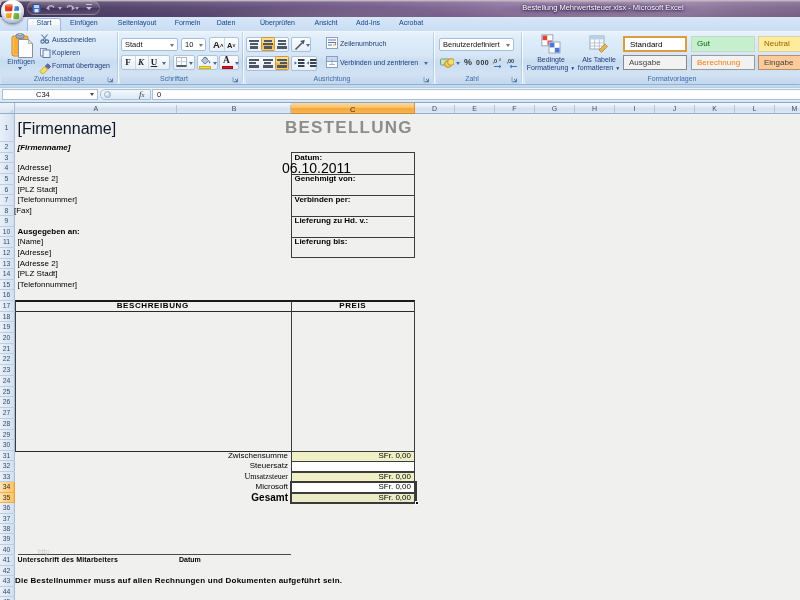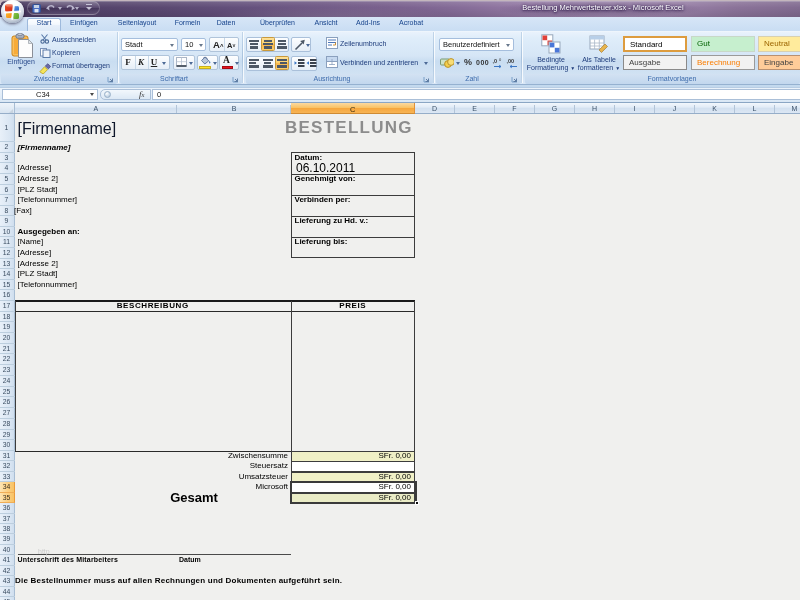--- a/index.html
+++ b/index.html
@@ -400,43 +400,43 @@
 <div class="a nw" style="left:17.5px;top:248.0px;height:10.6px;line-height:10.6px;font-size:8px;color:#000;">[Adresse]</div>
 <div class="a nw" style="left:17.5px;top:258.6px;height:10.6px;line-height:10.6px;font-size:8px;color:#000;">[Adresse 2]</div>
 <div class="a nw" style="left:17.5px;top:269.2px;height:10.6px;line-height:10.6px;font-size:8px;color:#000;">[PLZ Stadt]</div>
 <div class="a nw" style="left:17.5px;top:279.8px;height:10.6px;line-height:10.6px;font-size:8px;color:#000;">[Telefonnummer]</div>
 <div class="a" style="left:291px;top:152.3px;width:123.5px;height:105.8px;border:1px solid #3c3c3c;"></div>
 <div class="a" style="left:291px;top:173.5px;width:123.5px;height:1px;background:#3c3c3c;"></div>
 <div class="a" style="left:291px;top:194.6px;width:123.5px;height:1px;background:#3c3c3c;"></div>
 <div class="a" style="left:291px;top:215.8px;width:123.5px;height:1px;background:#3c3c3c;"></div>
 <div class="a" style="left:291px;top:236.9px;width:123.5px;height:1px;background:#3c3c3c;"></div>
 <div class="a nw" style="left:294.5px;top:152.8px;height:10.6px;line-height:10.6px;font-size:8px;color:#000;font-weight:bold;">Datum:</div>
-<div class="a nw" style="left:296px;top:163.4px;height:10.6px;line-height:10.6px;font-size:12px;color:#000;">06.10.2011</div>
+<div class="a nw" style="left:282px;top:163.4px;height:10.6px;line-height:10.6px;font-size:14px;color:#000;">06.10.2011</div>
 <div class="a nw" style="left:294.5px;top:174.0px;height:10.6px;line-height:10.6px;font-size:8px;color:#000;font-weight:bold;">Genehmigt von:</div>
 <div class="a nw" style="left:294.5px;top:195.1px;height:10.6px;line-height:10.6px;font-size:8px;color:#000;font-weight:bold;">Verbinden per:</div>
 <div class="a nw" style="left:294.5px;top:216.3px;height:10.6px;line-height:10.6px;font-size:8px;color:#000;font-weight:bold;">Lieferung zu Hd. v.:</div>
 <div class="a nw" style="left:294.5px;top:237.4px;height:10.6px;line-height:10.6px;font-size:8px;color:#000;font-weight:bold;">Lieferung bis:</div>
 <div class="a" style="left:14.5px;top:299.9px;width:400.0px;height:1.8px;background:#1a1a1a;"></div>
 <div class="a" style="left:14.5px;top:310.5px;width:400.0px;height:1.2px;background:#2a2a2a;"></div>
 <div class="a" style="left:14.5px;top:300.9px;width:1px;height:150.1px;background:#3c3c3c;"></div>
 <div class="a" style="left:291px;top:300.9px;width:1px;height:150.1px;background:#3c3c3c;"></div>
 <div class="a" style="left:413.5px;top:300.9px;width:1px;height:150.1px;background:#3c3c3c;"></div>
 <div class="a" style="left:14.5px;top:451.2px;width:400.0px;height:1.2px;background:#2a2a2a;"></div>
 <div class="a nw" style="left:14.5px;top:300.9px;height:10.6px;line-height:10.6px;font-size:8px;color:#000;font-weight:bold;width:276.5px;text-align:center;"><span style="letter-spacing:0.6px;">BESCHREIBUNG</span></div>
 <div class="a nw" style="left:291.0px;top:300.9px;height:10.6px;line-height:10.6px;font-size:8px;color:#000;font-weight:bold;width:123.5px;text-align:center;"><span style="letter-spacing:0.6px;">PREIS</span></div>
 <div class="a" style="left:291px;top:451.0px;width:123.5px;height:10.9px;background:#f0f0c6;border:1px solid #3c3c3c;"></div>
 <div class="a" style="left:291px;top:461.4px;width:123.5px;height:10.9px;background:#ffffff;border:1px solid #3c3c3c;"></div>
 <div class="a" style="left:291px;top:471.8px;width:123.5px;height:10.9px;background:#f0f0c6;border:1px solid #3c3c3c;"></div>
 <div class="a" style="left:291px;top:482.2px;width:123.5px;height:10.9px;background:#ffffff;border:1px solid #3c3c3c;"></div>
 <div class="a" style="left:291px;top:492.6px;width:123.5px;height:10.9px;background:#eaecc6;border:1px solid #3c3c3c;"></div>
 <div class="a nw" style="left:100.0px;top:451.0px;height:10.4px;line-height:10.4px;font-size:8px;color:#000;width:188.0px;text-align:right;">Zwischensumme</div>
 <div class="a nw" style="left:100.0px;top:461.4px;height:10.4px;line-height:10.4px;font-size:8px;color:#000;width:188.0px;text-align:right;">Steuersatz</div>
-<div class="a nw" style="left:100.0px;top:471.8px;height:10.4px;line-height:10.4px;font-size:8px;color:#000;width:188.0px;text-align:right;">Umsatzsteuer</div>
+<div class="a nw" style="left:100.0px;top:471.8px;height:10.4px;line-height:10.4px;font-size:8px;color:#000;width:188.0px;text-align:right;font-family:Liberation Serif, serif;">Umsatzsteuer</div>
 <div class="a nw" style="left:100.0px;top:482.2px;height:10.4px;line-height:10.4px;font-size:8px;color:#000;width:188.0px;text-align:right;">Microsoft</div>
-<div class="a nw" style="left:100.0px;top:492.6px;height:10.4px;line-height:10.4px;font-size:13px;color:#000;font-weight:bold;width:188.0px;text-align:center;">Gesamt</div>
+<div class="a nw" style="left:100.0px;top:492.6px;height:10.4px;line-height:10.4px;font-size:10px;color:#000;font-weight:bold;width:188.0px;text-align:right;">Gesamt</div>
 <div class="a nw" style="left:291.0px;top:451.0px;height:10.4px;line-height:10.4px;font-size:8px;color:#000;width:120.0px;text-align:right;">SFr. 0,00</div>
 <div class="a nw" style="left:291.0px;top:471.8px;height:10.4px;line-height:10.4px;font-size:8px;color:#000;width:120.0px;text-align:right;">SFr. 0,00</div>
 <div class="a nw" style="left:291.0px;top:482.2px;height:10.4px;line-height:10.4px;font-size:8px;color:#000;width:120.0px;text-align:right;">SFr. 0,00</div>
 <div class="a nw" style="left:291.0px;top:492.6px;height:10.4px;line-height:10.4px;font-size:8px;color:#000;width:120.0px;text-align:right;">SFr. 0,00</div>
 <div class="a" style="left:289.5px;top:481.0px;width:127.5px;height:23.2px;border:2.2px solid #3a3a3a;"></div>
 <div class="a" style="left:414.5px;top:501.0px;width:4.2px;height:4.2px;background:#111;border:0.8px solid #fff;"></div>
 <div class="a" style="left:17.5px;top:554.2px;width:273.5px;height:1px;background:#4a4a4a;"></div>
 <div class="a nw" style="left:38px;top:548px;font-size:7px;color:#cccccc;">http</div>
 <div class="a nw" style="left:17.5px;top:555.2px;height:10.5px;line-height:10.5px;font-size:7px;color:#000;font-weight:bold;"><span style="letter-spacing:0.18px;">Unterschrift des Mitarbeiters</span></div>
 <div class="a nw" style="left:179.0px;top:555.2px;height:10.5px;line-height:10.5px;font-size:7px;color:#000;font-weight:bold;">Datum</div>

